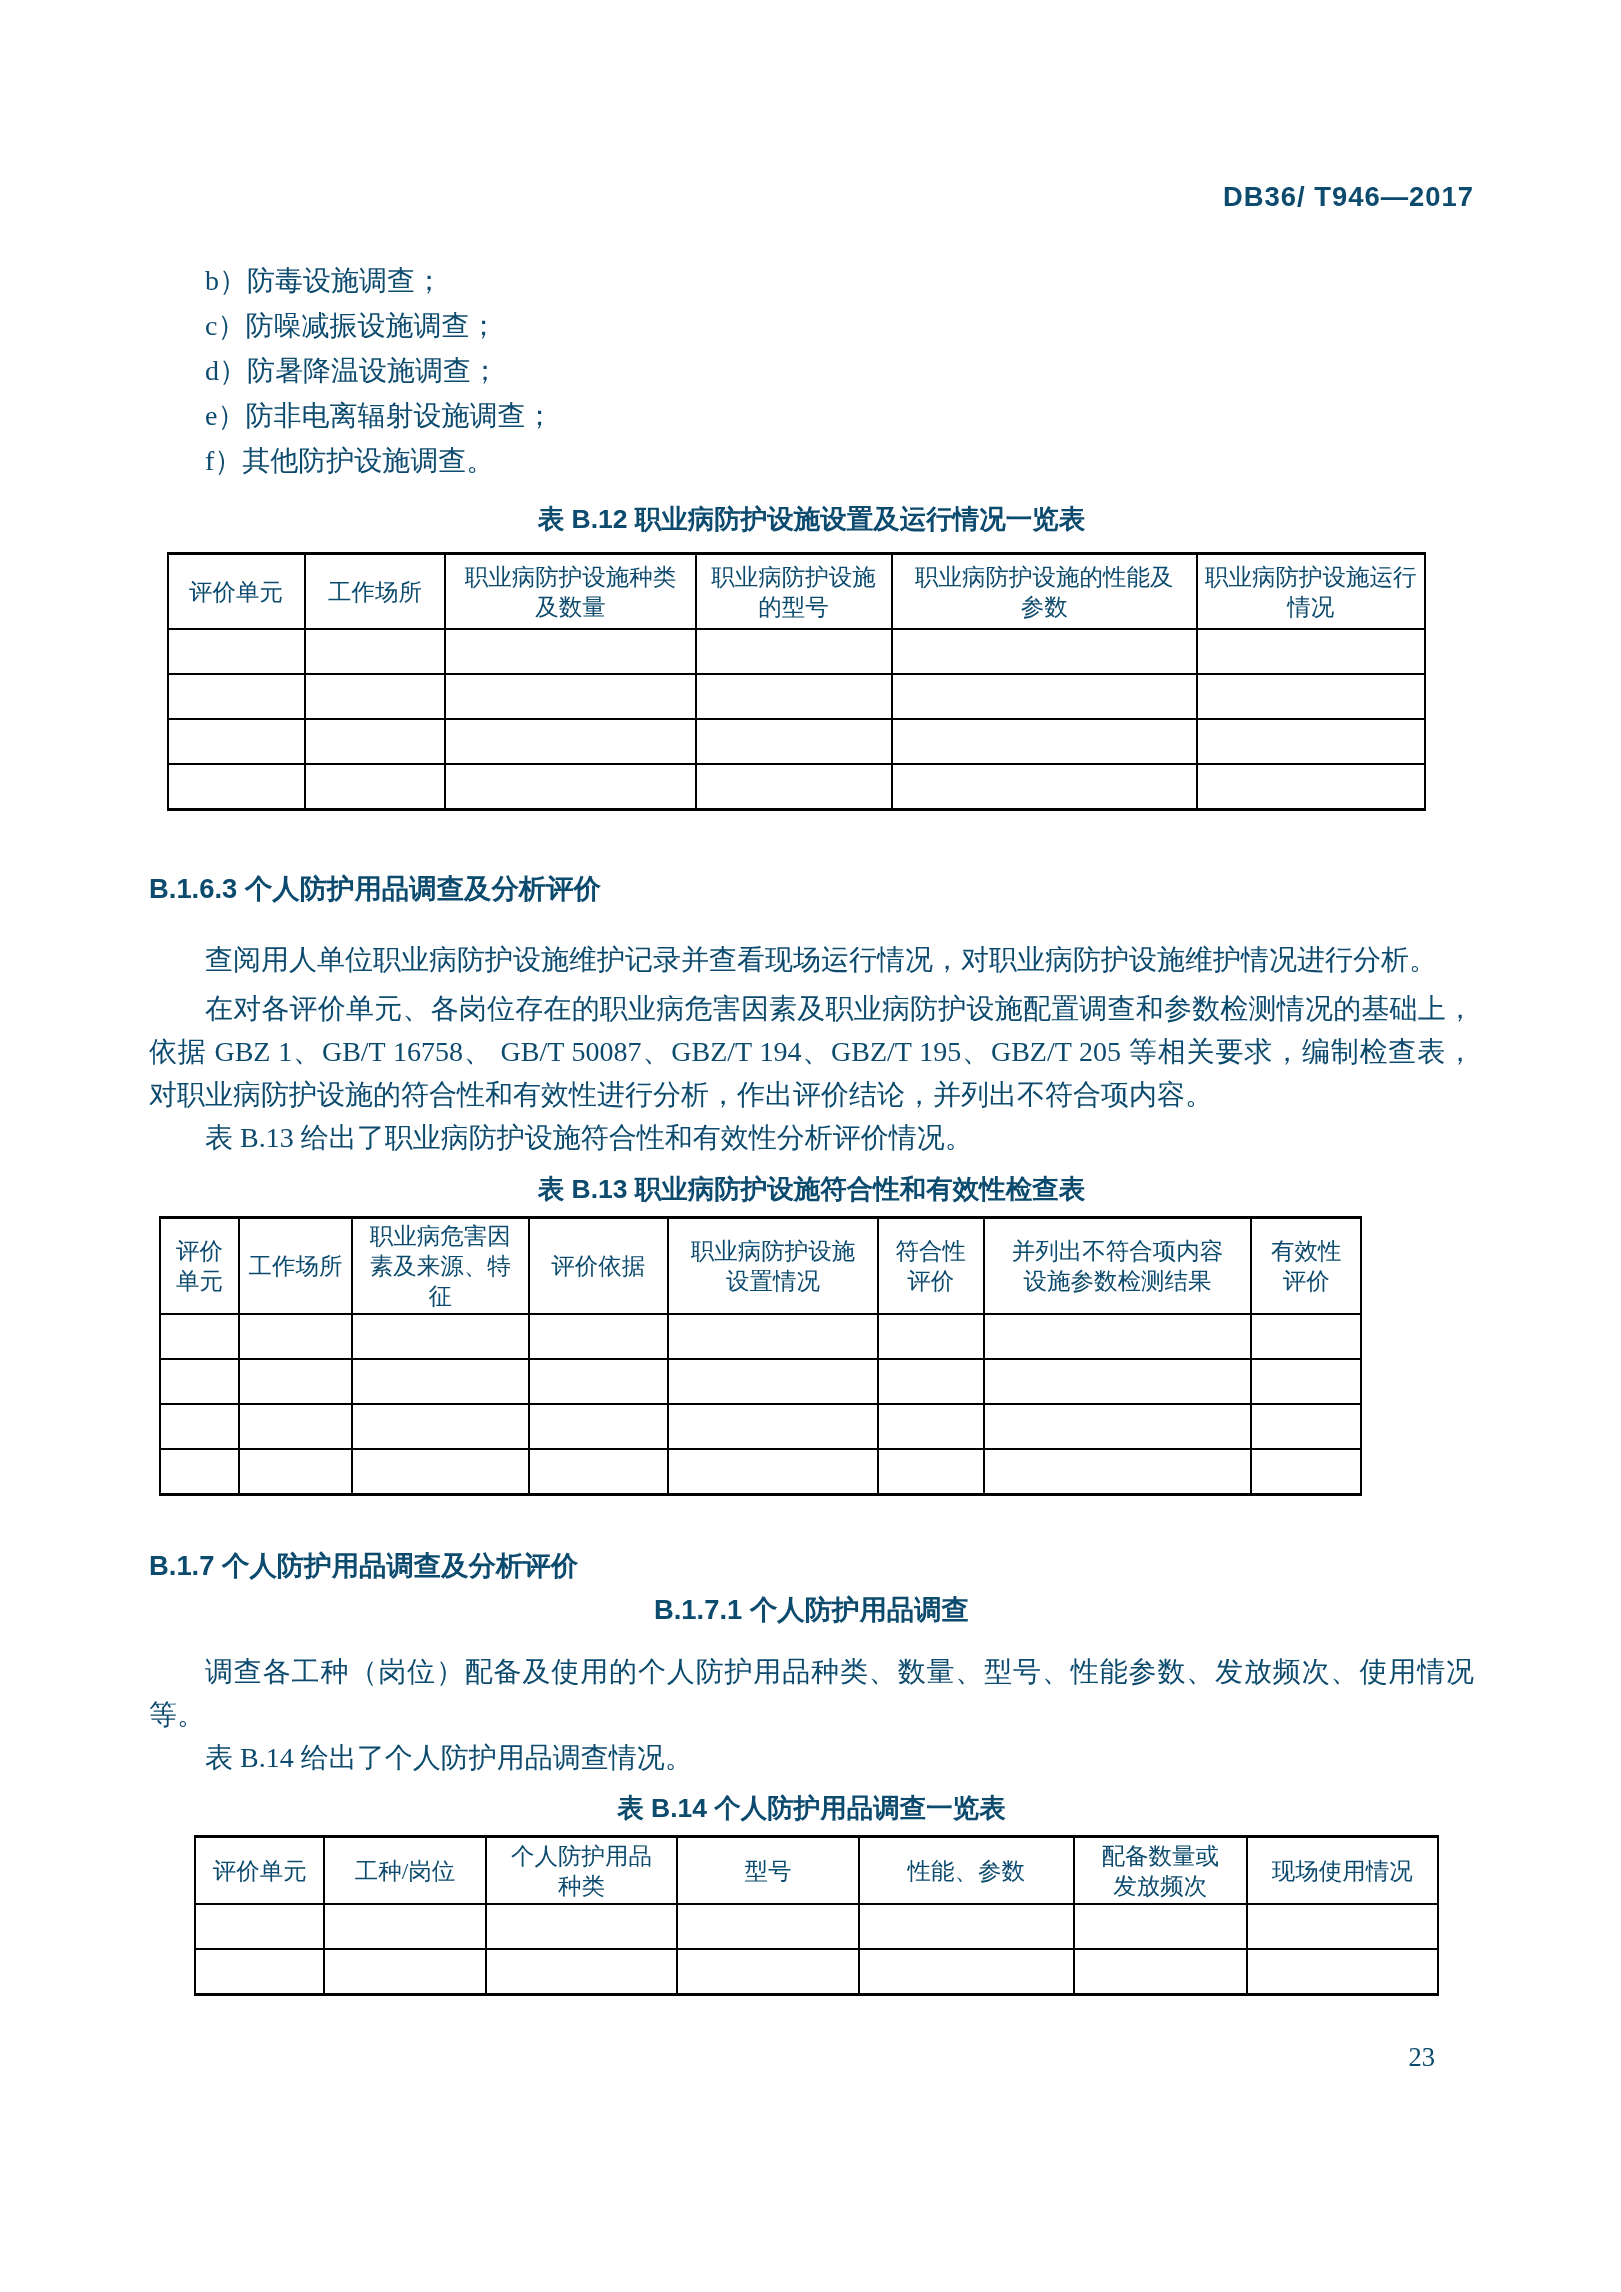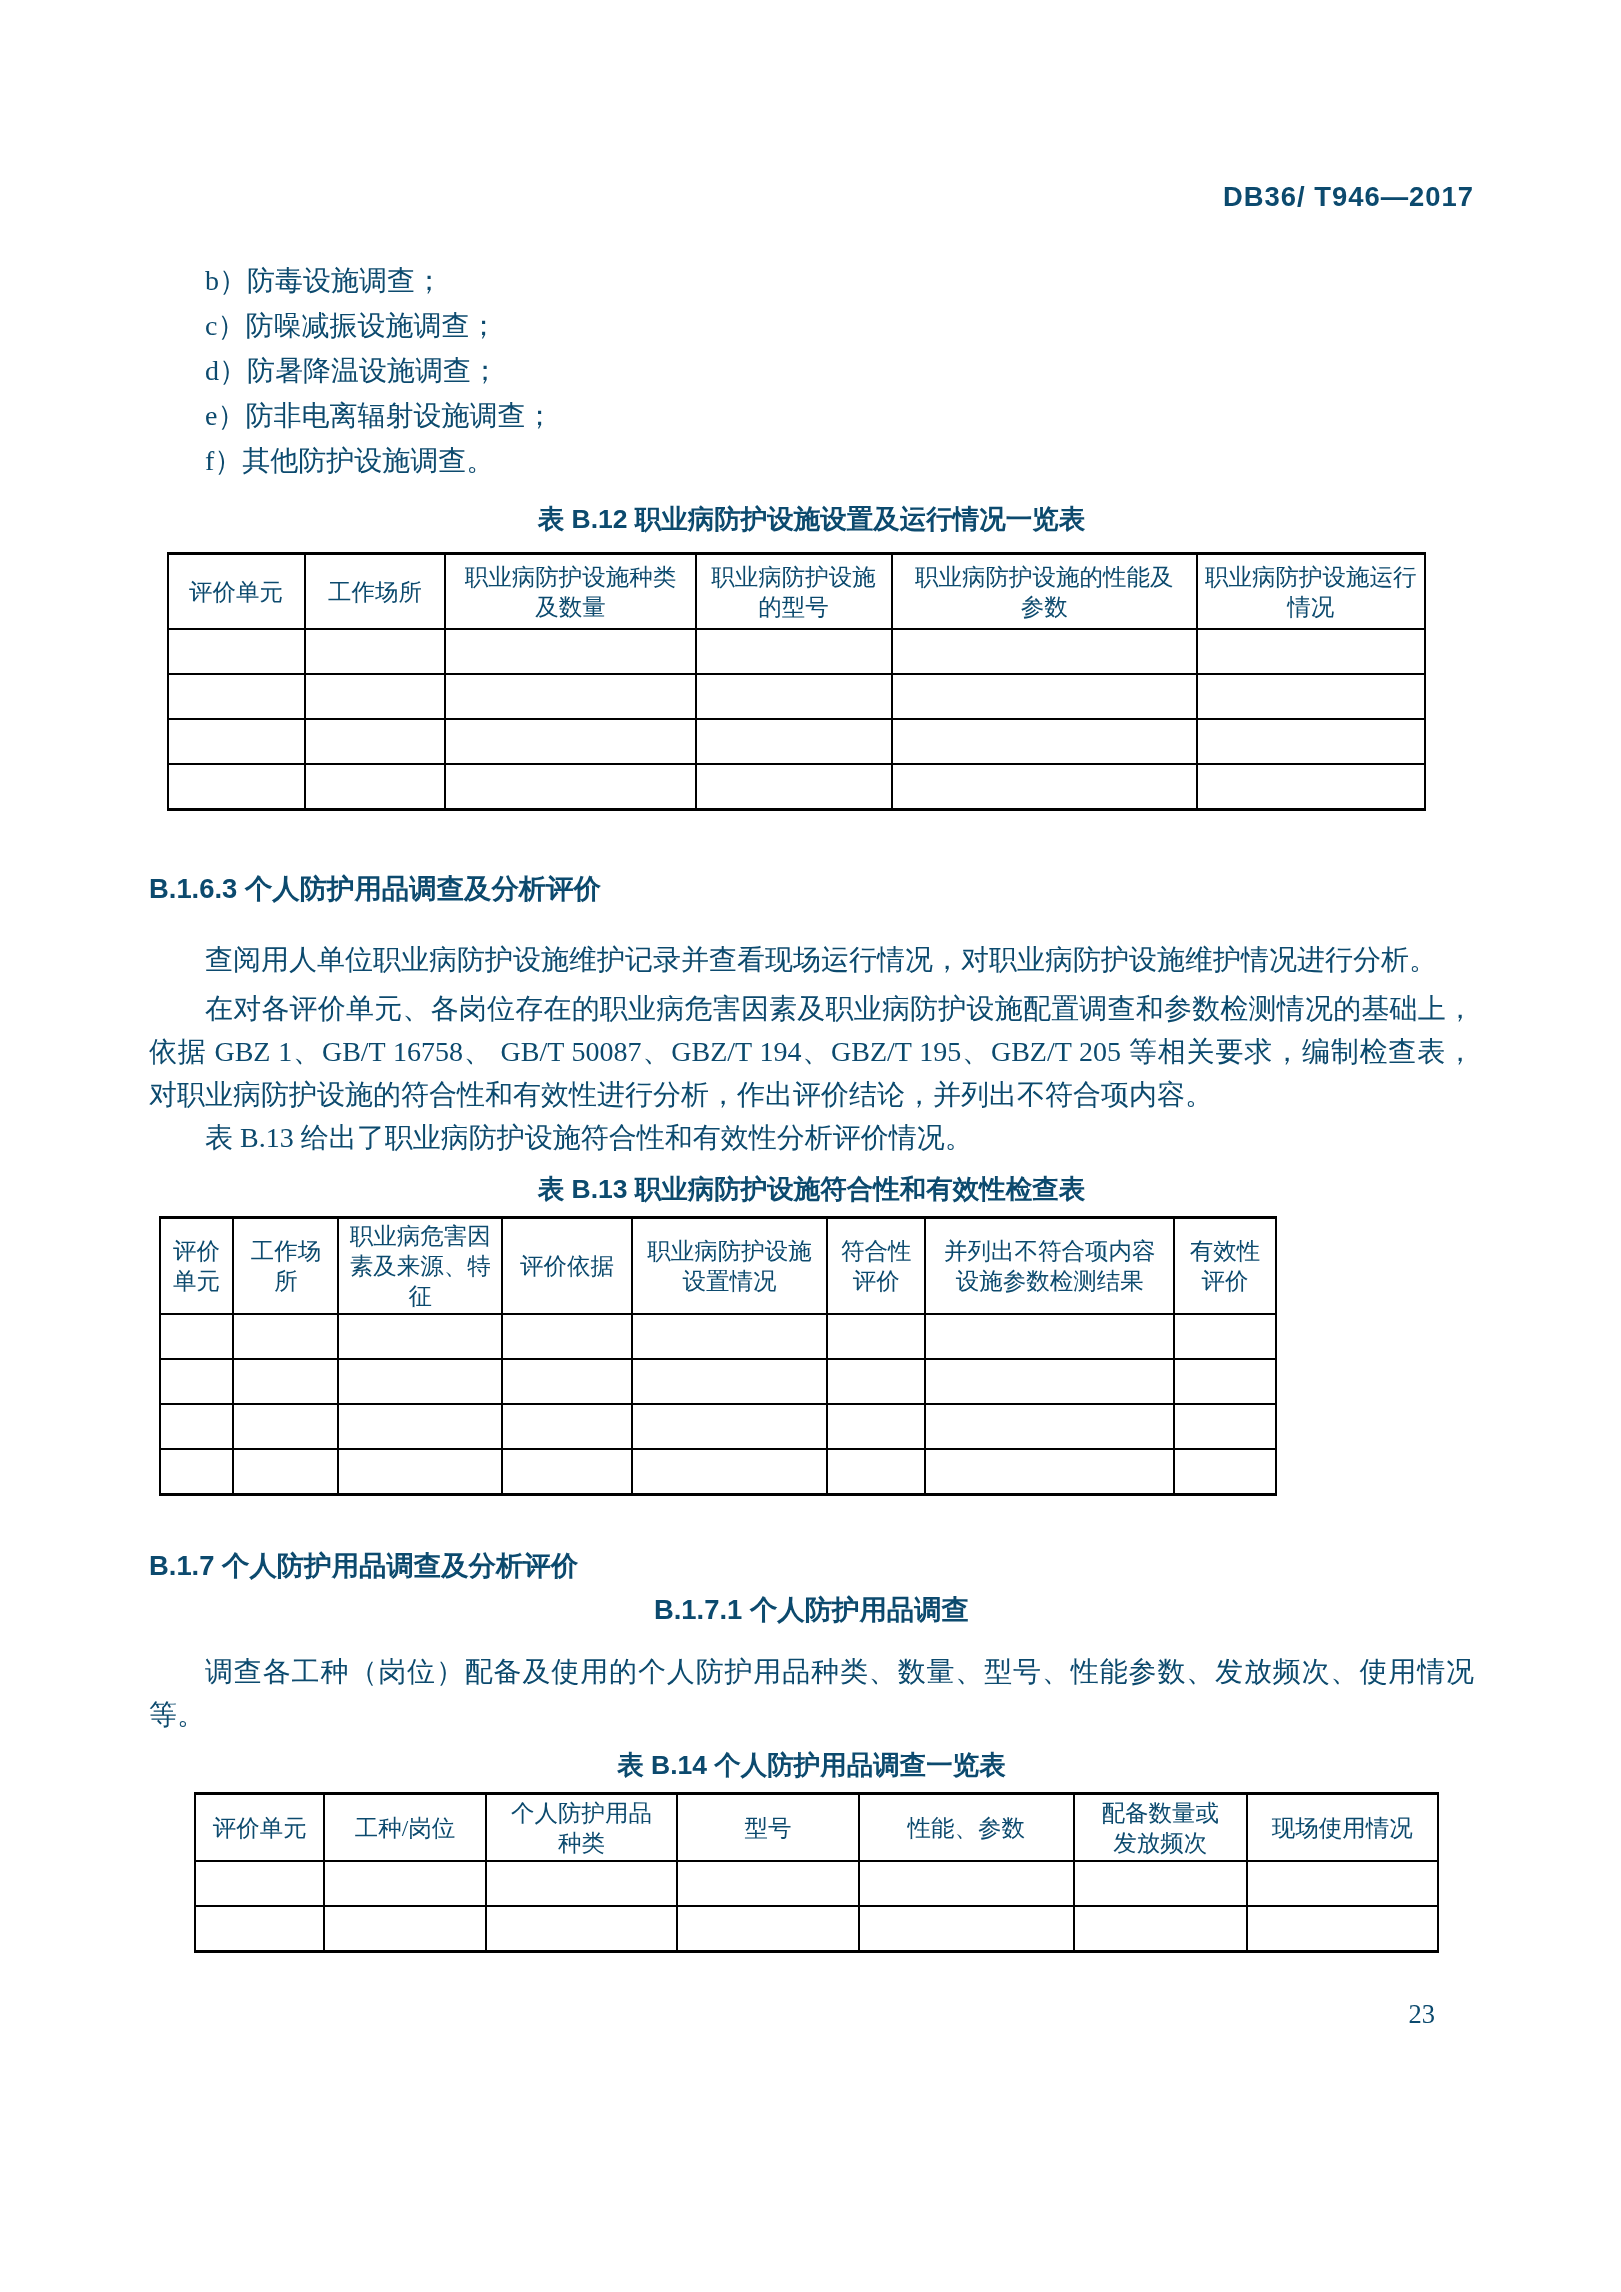--- a/index.html
+++ b/index.html
@@ -80,21 +80,21 @@
     font-size: 23.5px;
     line-height: 30px;
     text-align: center;
     vertical-align: middle;
     white-space: pre-line;
     padding: 2px 5.9px;
   }
   .doc-table td { height: 43px; padding: 0; }
   .t-b12 { margin: 18.6px 0 0 17.6px; width: 1259px; }
   .t-b12 th { height: 69px; }
-  .t-b13 { margin: 11.8px 0 0 9.8px; width: 1118px; border-radius: 28px; }
+  .t-b13 { margin: 11.8px 0 0 9.8px; width: 1203px; border-radius: 28px; }
   .t-b13 th { height: 78px; }
   .t-b14 { margin: 11.8px 0 0 45px; width: 1245px; }
   .t-b14 th { height: 61px; }
   .page-footer {
     margin-top: 47px;
     text-align: right;
     padding-right: 39px;
     font-size: 26.5px;
     line-height: 29px;
   }
@@ -252,20 +252,21 @@
           <td></td>
           <td></td>
           <td></td>
         </tr>
       </tbody>
     </table>
 
   <h3 class="sec-heading h-b17">B.1.7  个人防护用品调查及分析评价</h3>
   <h3 class="sec-heading h-b171">B.1.7.1  个人防护用品调查</h3>
   <p class="body-para p-b171-1">调查各工种（岗位）配备及使用的个人防护用品种类、数量、型号、性能参数、发放频次、使用情况等。</p>
+  <p class="body-para">表 B.14 给出了个人防护用品调查情况。</p>
 
   <div class="tbl-title tt-b14">表 B.14  个人防护用品调查一览表</div>
   <table class="doc-table t-b14">
       <colgroup>
         <col style="width: 10.4%;">
         <col style="width: 13%;">
         <col style="width: 15.4%;">
         <col style="width: 14.6%;">
         <col style="width: 17.3%;">
         <col style="width: 13.9%;">

